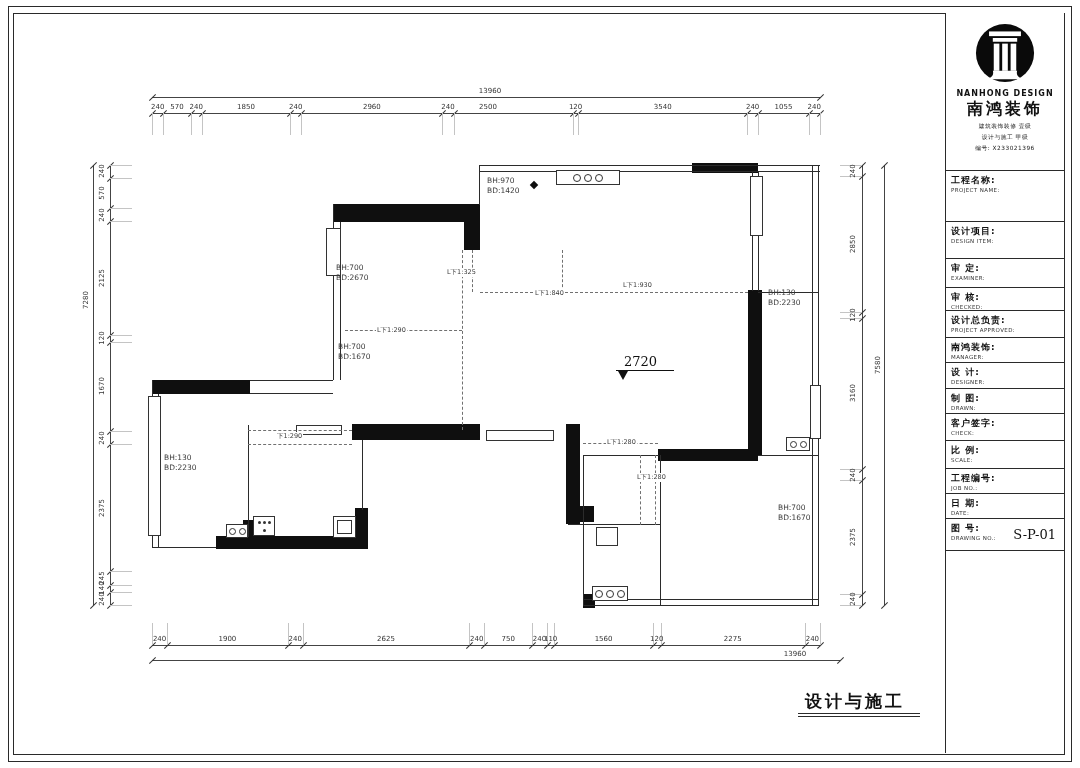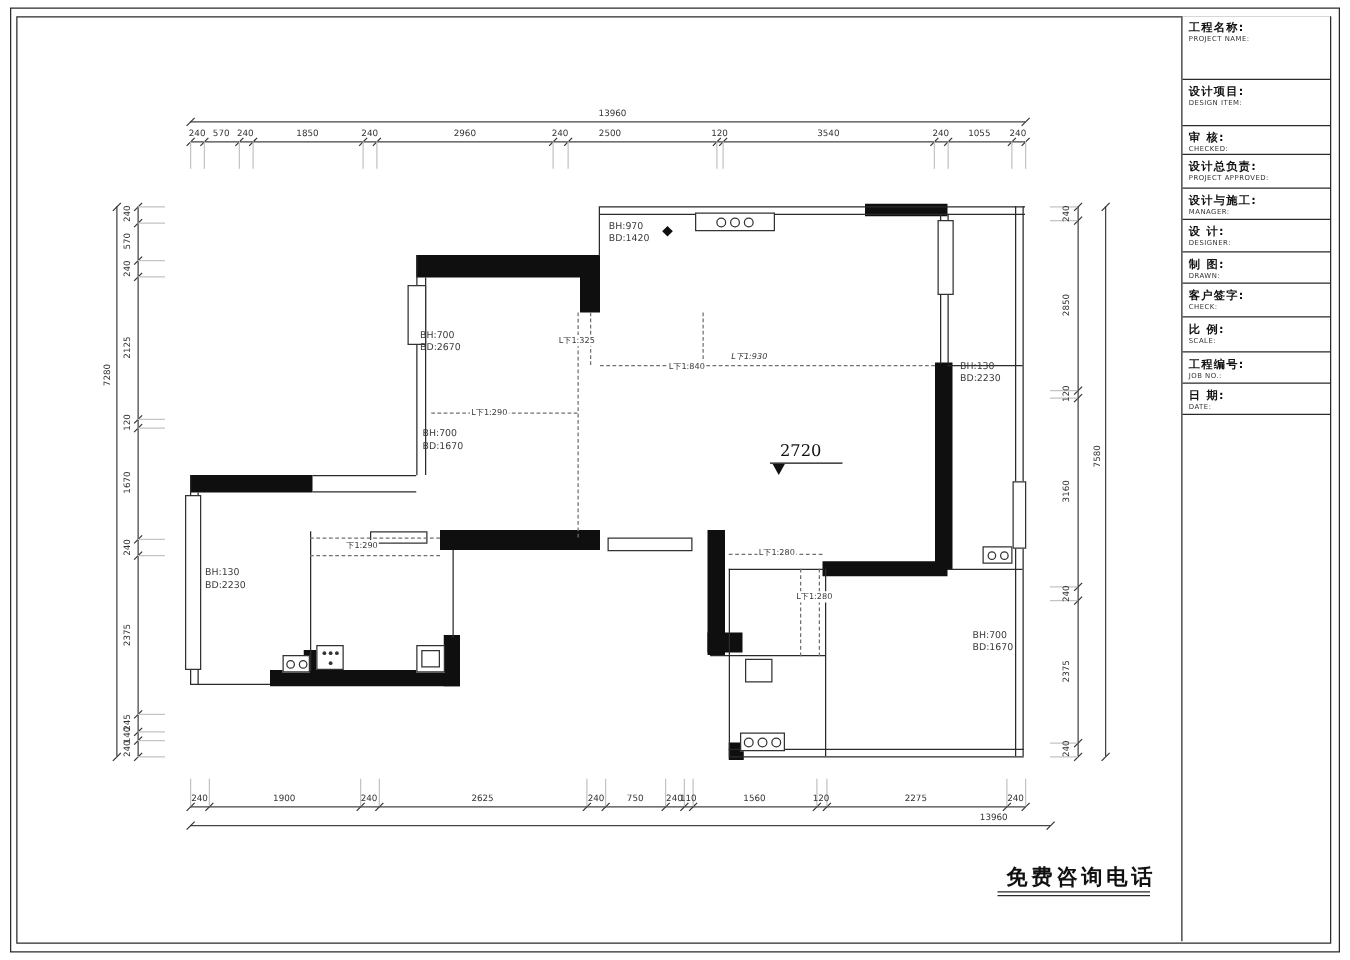--- a/index.html
+++ b/index.html
@@ -147,21 +147,21 @@
     <div class="beamlabel" style="left: 768px; top: 288px;">
       <div>BH:130</div>
       <div>BD:2230</div>
     </div>
     <div class="beamlabel" style="left: 778px; top: 503px;">
       <div>BH:700</div>
       <div>BD:1670</div>
     </div>
     <div class="beamtag" style="left: 446px; top: 268px;">L下1:325</div>
     <div class="beamtag" style="left: 534px; top: 289px;">L下1:840</div>
-    <div class="beamtag" style="left: 584px; top: 281px; font-style: italic;">L下1:930</div>
+    <div class="beamtag" style="left: 622px; top: 281px;">L下1:930</div>
     <div class="beamtag" style="left: 376px; top: 326px;">L下1:290</div>
     <div class="beamtag" style="left: 276px; top: 432px;">下1:290</div>
     <div class="beamtag" style="left: 606px; top: 438px;">L下1:280</div>
     <div class="beamtag" style="left: 636px; top: 473px;">L下1:280</div>
     <div class="dimline" style="left: 152px; top: 113px; width: 668px; height: 1px;"></div>
     <div class="tick" style="left: 152px; top: 109px;"></div>
     <div class="ext" style="left: 152px; top: 113px; width: 1px; height: 22px;"></div>
     <div class="tick" style="left: 163.423px; top: 109px;"></div>
     <div class="ext" style="left: 163.423px; top: 113px; width: 1px; height: 22px;"></div>
     <div class="tick" style="left: 190.552px; top: 109px;"></div>
@@ -317,44 +317,64 @@
     <div class="tick" style="left: 884px; top: 601px;"></div>
     <div class="dimlabel rot" style="left: 878px; top: 365px;">7580</div>
   </div>
 
 <div class="level" style="left:624px;top:354px;">
   <span>2720</span>
   <div style="position:absolute;left:-8px;top:16px;width:58px;height:1px;background:#111;"></div>
   <div style="position:absolute;left:-6px;top:17px;width:0;height:0;border-left:5px solid transparent;border-right:5px solid transparent;border-top:9px solid #111;"></div>
 </div>
 
-<div class="caption" style="left:805px;top:690px;">免费咨询电话</div>
+<div class="caption" style="left:805px;top:690px;">设计与施工</div>
 <div class="tl" style="left:798px;top:713px;width:122px;height:1px;"></div>
 <div class="tl" style="left:798px;top:716px;width:122px;height:1px;"></div>
 
 <div id="titleblock">
+  <div id="logo-area">
+    <svg width="60" height="60" viewBox="0 0 64 64">
+      <circle cx="32" cy="32" r="31" fill="#0a0a0a"></circle>
+      <rect x="15" y="9" width="34" height="5" fill="#fff"></rect>
+      <rect x="19" y="16" width="26" height="4" fill="#fff"></rect>
+      <rect x="20" y="22" width="6" height="29" fill="#fff"></rect>
+      <rect x="29" y="22" width="6" height="29" fill="#fff"></rect>
+      <rect x="38" y="22" width="6" height="29" fill="#fff"></rect>
+      <path d="M19 51 Q21 57 13 60 L51 60 Q43 57 45 51 Z" fill="#fff"></path>
+    </svg>
+    <div id="logo-en">NANHONG DESIGN</div>
+    <div id="logo-cn">南鸿装饰</div>
+    <div class="cert">建筑装饰装修 壹级</div>
+    <div class="cert">设计与施工 甲级</div>
+    <div class="cert">编号: X233021396</div>
+  </div>
   <div id="tb-rows">
       <div class="tb-row" style="height: 51px;">
         <div class="tb-cn">工程名称:</div>
         <div class="tb-en">PROJECT NAME:</div>
       </div>
       <div class="tb-row" style="height: 37px;">
         <div class="tb-cn">设计项目:</div>
         <div class="tb-en">DESIGN ITEM:</div>
       </div>
+      <div class="tb-row" style="height: 29px;">
+        <div class="tb-cn">审  定:</div>
+        <div class="tb-en">EXAMINER:</div>
+      </div>
       <div class="tb-row" style="height: 23px;">
         <div class="tb-cn">审  核:</div>
         <div class="tb-en">CHECKED:</div>
       </div>
       <div class="tb-row" style="height: 27px;">
         <div class="tb-cn">设计总负责:</div>
         <div class="tb-en">PROJECT APPROVED:</div>
       </div>
       <div class="tb-row" style="height: 25px;">
-        <div class="tb-cn">设计与施工:</div>
+        <div class="tb-cn">南鸿装饰:</div>
         <div class="tb-en">MANAGER:</div>
       </div>
       <div class="tb-row" style="height: 26px;">
         <div class="tb-cn">设  计:</div>
         <div class="tb-en">DESIGNER:</div>
       </div>
       <div class="tb-row" style="height: 25px;">
         <div class="tb-cn">制  图:</div>
         <div class="tb-en">DRAWN:</div>
       </div>
@@ -367,14 +387,19 @@
         <div class="tb-en">SCALE:</div>
       </div>
       <div class="tb-row" style="height: 25px;">
         <div class="tb-cn">工程编号:</div>
         <div class="tb-en">JOB NO.:</div>
       </div>
       <div class="tb-row" style="height: 25px;">
         <div class="tb-cn">日  期:</div>
         <div class="tb-en">DATE:</div>
       </div>
+      <div class="tb-row" style="height: 32px;">
+        <div class="tb-cn">图  号:</div>
+        <div class="tb-en">DRAWING NO.:</div>
+        <div class="tb-dwgno">S-P-01</div>
+      </div>
     </div>
 </div>
 
 </body></html>

